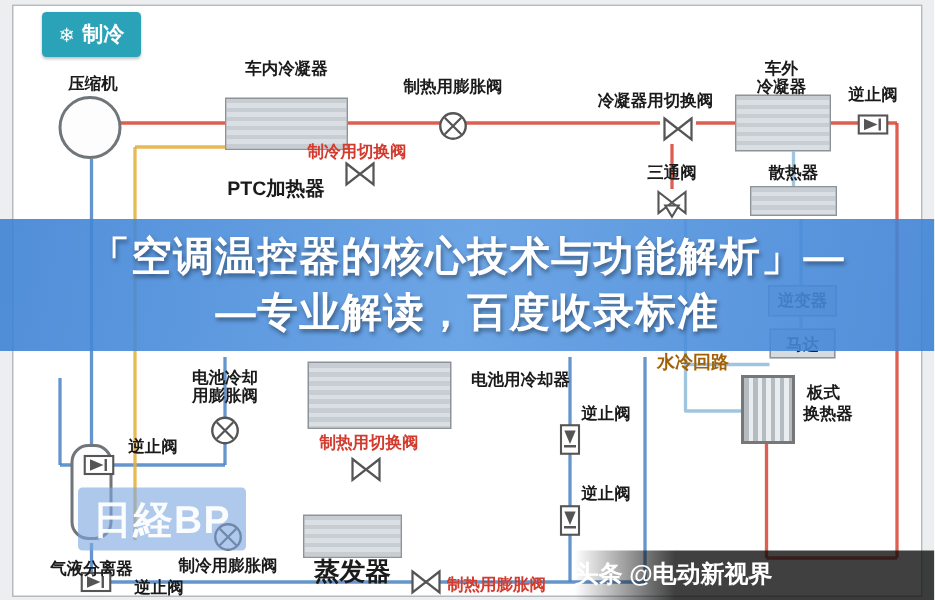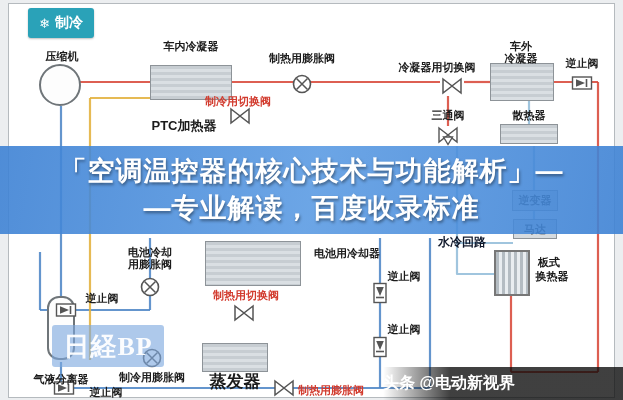--- a/index.html
+++ b/index.html
@@ -24,21 +24,21 @@
          color:#fff;font-size:14px;font-weight:700;box-shadow:0 1px 2px rgba(0,0,0,.25);}
   #badge .ic{font-size:13px;line-height:1;}
   #banner{position:absolute;left:0;top:146px;width:623px;height:88px;z-index:7;
           background:linear-gradient(100deg,rgba(62,130,212,.90) 0%,rgba(86,152,226,.87) 50%,rgba(62,130,212,.90) 100%);
           color:#fff;text-align:center;padding-top:7px;box-sizing:border-box;}
   #banner .bl{font-size:27px;font-weight:700;line-height:37px;letter-spacing:1px;
           text-shadow:1px 2px 3px rgba(0,0,0,.42);}
   #watermark{position:absolute;left:52px;top:325px;width:112px;height:42px;z-index:6;
           background:rgba(125,168,222,.62);border-radius:3px;display:flex;align-items:center;
           justify-content:center;color:rgba(255,255,255,.95);font-size:26px;font-weight:700;
-          letter-spacing:1px;font-family:Liberation Serif, serif;}
+          letter-spacing:1px;}
   #attribution{position:absolute;right:0;bottom:0;width:240px;height:33px;z-index:8;
           background:linear-gradient(90deg,rgba(10,10,10,0) 0%,rgba(10,10,10,.78) 28%);
           display:flex;align-items:center;padding-right:10px;
           box-sizing:border-box;color:#fff;font-size:16px;font-weight:700;}
 </style>
 </head>
 <body>
 
 <div id="stage">
   <div id="frame"></div>
@@ -150,21 +150,21 @@
       <div class="lbl" style="left: 191px; top: 46px; color: rgb(27, 27, 27);">车内冷凝器</div>
       <div class="lbl" style="left: 302px; top: 58px; color: rgb(27, 27, 27);">制热用膨胀阀</div>
       <div class="lbl" style="left: 238px; top: 101px; color: rgb(210, 59, 46);">制冷用切换阀</div>
       <div class="lbl" style="left: 184px; top: 126px; font-size: 13px; color: rgb(27, 27, 27); text-align: center;">PTC加热器</div>
       <div class="lbl" style="left: 437px; top: 67px; color: rgb(27, 27, 27);">冷凝器用切换阀</div>
       <div class="lbl" style="left: 521px; top: 46px; color: rgb(27, 27, 27);">车外</div>
       <div class="lbl" style="left: 521px; top: 58px; color: rgb(27, 27, 27);">冷凝器</div>
       <div class="lbl" style="left: 582px; top: 63px; color: rgb(27, 27, 27);">逆止阀</div>
       <div class="lbl" style="left: 448px; top: 115px; color: rgb(27, 27, 27); text-align: right;">三通阀</div>
       <div class="lbl" style="left: 529px; top: 115px; color: rgb(27, 27, 27);">散热器</div>
-      <div class="lbl" style="left: 462px; top: 242px; font-size: 12px; color: #0f172a;">水冷回路</div>
+      <div class="lbl" style="left: 462px; top: 242px; font-size: 12px; color: #a16207;">水冷回路</div>
       <div class="lbl" style="left: 150px; top: 252px; color: rgb(27, 27, 27);">电池冷却</div>
       <div class="lbl" style="left: 150px; top: 264px; color: rgb(27, 27, 27);">用膨胀阀</div>
       <div class="lbl" style="left: 347px; top: 253px; color: rgb(27, 27, 27);">电池用冷却器</div>
       <div class="lbl" style="left: 102px; top: 298px; color: rgb(27, 27, 27);">逆止阀</div>
       <div class="lbl" style="left: 246px; top: 295px; color: rgb(210, 59, 46);">制热用切换阀</div>
       <div class="lbl" style="left: 404px; top: 276px; color: rgb(27, 27, 27);">逆止阀</div>
       <div class="lbl" style="left: 404px; top: 329px; color: rgb(27, 27, 27);">逆止阀</div>
       <div class="lbl" style="left: 549px; top: 262px; color: rgb(27, 27, 27);">板式</div>
       <div class="lbl" style="left: 552px; top: 276px; color: rgb(27, 27, 27);">换热器</div>
       <div class="lbl" style="left: 61px; top: 379px; color: rgb(27, 27, 27);">气液分离器</div>

